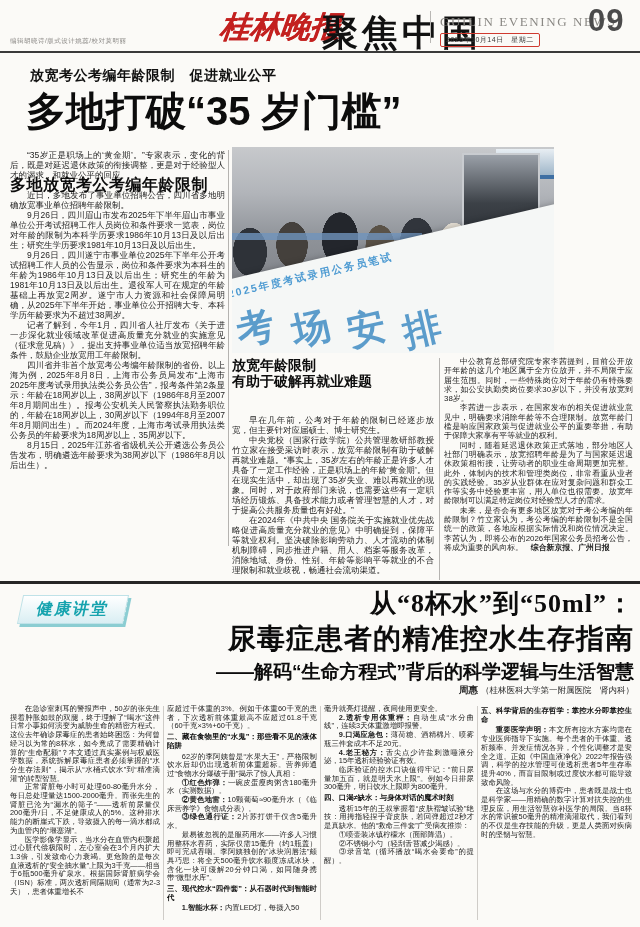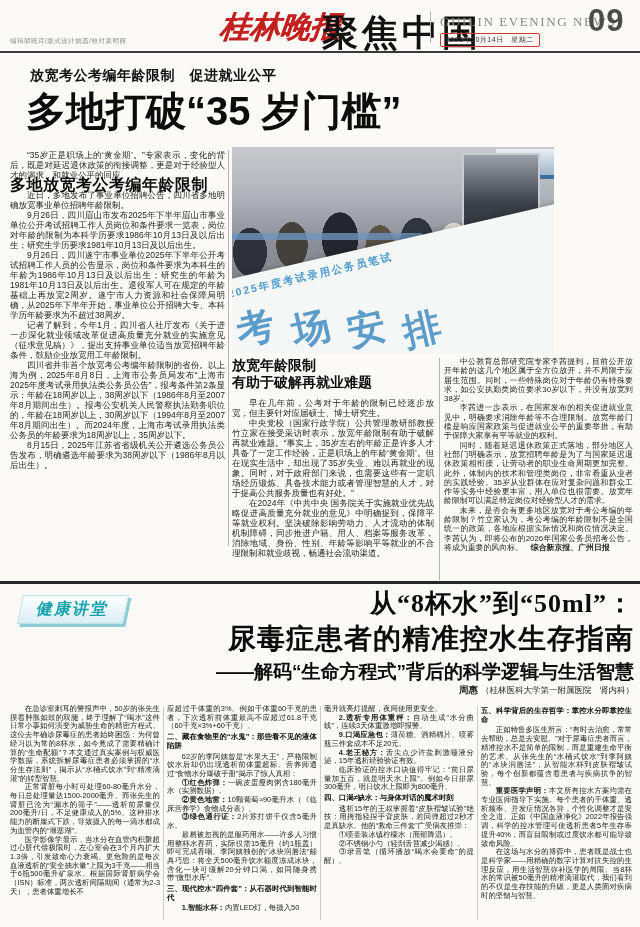--- a/index.html
+++ b/index.html
@@ -103,21 +103,21 @@
       <div class="sign-small">2025年度考试录用公务员笔试</div>
       <div class="sign-large">
         <span>考</span><span>场</span><span>安</span><span>排</span>
       </div>
     </div>
   </div>
 
 
   <div class="abs lead-body just" style="left:232px;top:357px;width:202px;height:226px;">
     <p class="mid-h">放宽年龄限制</p>
-    <p class="mid-h" style="margin-bottom:7px;">有助于破解再就业难题</p>
+    <p class="mid-h" style="margin-bottom:24px;font-family:Liberation Mono, monospace;">有助于破解再就业难题</p>
     <p class="ind">早在几年前，公考对于年龄的限制已经逐步放宽，但主要针对应届硕士、博士研究生。</p>
     <p class="ind">中央党校（国家行政学院）公共管理教研部教授竹立家在接受采访时表示，放宽年龄限制有助于破解再就业难题。“事实上，35岁左右的年龄正是许多人才具备了一定工作经验，正是职场上的年龄‘黄金期’。但在现实生活中，却出现了35岁失业、难以再就业的现象。同时，对于政府部门来说，也需要这些有一定职场经历锻炼、具备技术能力或者管理智慧的人才，对于提高公共服务质量也有好处。”</p>
     <p class="ind">在2024年《中共中央 国务院关于实施就业优先战略促进高质量充分就业的意见》中明确提到，保障平等就业权利。坚决破除影响劳动力、人才流动的体制机制障碍，同步推进户籍、用人、档案等服务改革，消除地域、身份、性别、年龄等影响平等就业的不合理限制和就业歧视，畅通社会流动渠道。</p>
   </div>
   <div class="abs vrule" style="left:439px;top:358px;height:222px;"></div>
 
   <div class="abs lead-body just" style="left:444px;top:357px;width:189px;height:226px;font-size:7.9px;line-height:9.3px;">
     <p class="ind">中公教育总部研究院专家李茜提到，目前公开放开年龄的这几个地区属于全方位放开，并不局限于应届生范围。同时，一些特殊岗位对于年龄仍有特殊要求，如公安执勤类岗位要求30岁以下，并没有放宽到38岁。</p>
     <p class="ind">李茜进一步表示，在国家发布的相关促进就业意见中，明确要求消除年龄等不合理限制。放宽年龄门槛是响应国家政策与促进就业公平的重要举措，有助于保障大家享有平等就业的权利。</p>
     <p class="ind">同时，随着延迟退休政策正式落地，部分地区人社部门明确表示，放宽招聘年龄是为了与国家延迟退休政策相衔接，让劳动者的职业生命周期更加完整。此外，体制内的技术和管理类岗位，非常看重从业者的实践经验。35岁从业群体在应对复杂问题和群众工作等实务中经验更丰富，用人单位也很需要。放宽年龄限制可以满足特定岗位对经验型人才的需求。</p>
@@ -166,18 +166,17 @@
     <p class="hh">四、口渴≠缺水：与身体对话的魔术时刻</p>
     <p class="ind">透析15年的王叔掌握着“皮肤褶皱试验”绝技：用拇指轻捏手背皮肤，若回弹超过2秒才是真缺水。他的“救命三件套”广受病友推崇：</p>
     <p class="ind">①喷壶装冰镇柠檬水（面部降温）。</p>
     <p class="ind">②不锈钢小勺（轻刮舌苔减少渴感）。</p>
     <p class="ind">③录音笔（循环播放“喝水会要命”的提醒）。</p>
   </div>
   <div class="abs hrule-light" style="left:477px;top:706px;height:214px;"></div>
 
   <div class="abs hcol just" style="left:481px;top:705px;width:151px;height:216px;">
     <p class="hh">五、科学背后的生存哲学：掌控水分即掌控生命</p>
-    <p class="ind">正如特鲁多医生所言：“有时去治愈，常常去帮助，总是去安慰。”对于尿毒症患者而言，精准控水不是简单的限制，而是重建生命平衡的艺术。从张先生的“水桶式饮水”到李阿姨的“冰块润唇法”，从智能水杯到皮肤褶皱试验，每个创新都蕴含着患者与疾病抗争的智慧。</p>
     <p class="ind"><b>重要医学声明：</b><span>本文所有控水方案均需在专业医师指导下实施。每个患者的干体重、透析频率、并发症情况各异，个性化调整才是安全之道。正如《中国血液净化》2022年报告强调，科学的控水管理可使透析患者5年生存率提升40%，而盲目限制或过度饮水都可能导致致命风险。</span></p>
     <p class="ind">在这场与水分的博弈中，患者既是战士也是科学家——用精确的数字计算对抗失控的生理反应，用生活智慧弥补医学的局限。当8杯水的常识被50毫升的精准滴灌取代，我们看到的不仅是生存技能的升级，更是人类面对疾病时的坚韧与智慧。</p>
   </div>
 
 </div>
 
 </body></html>

